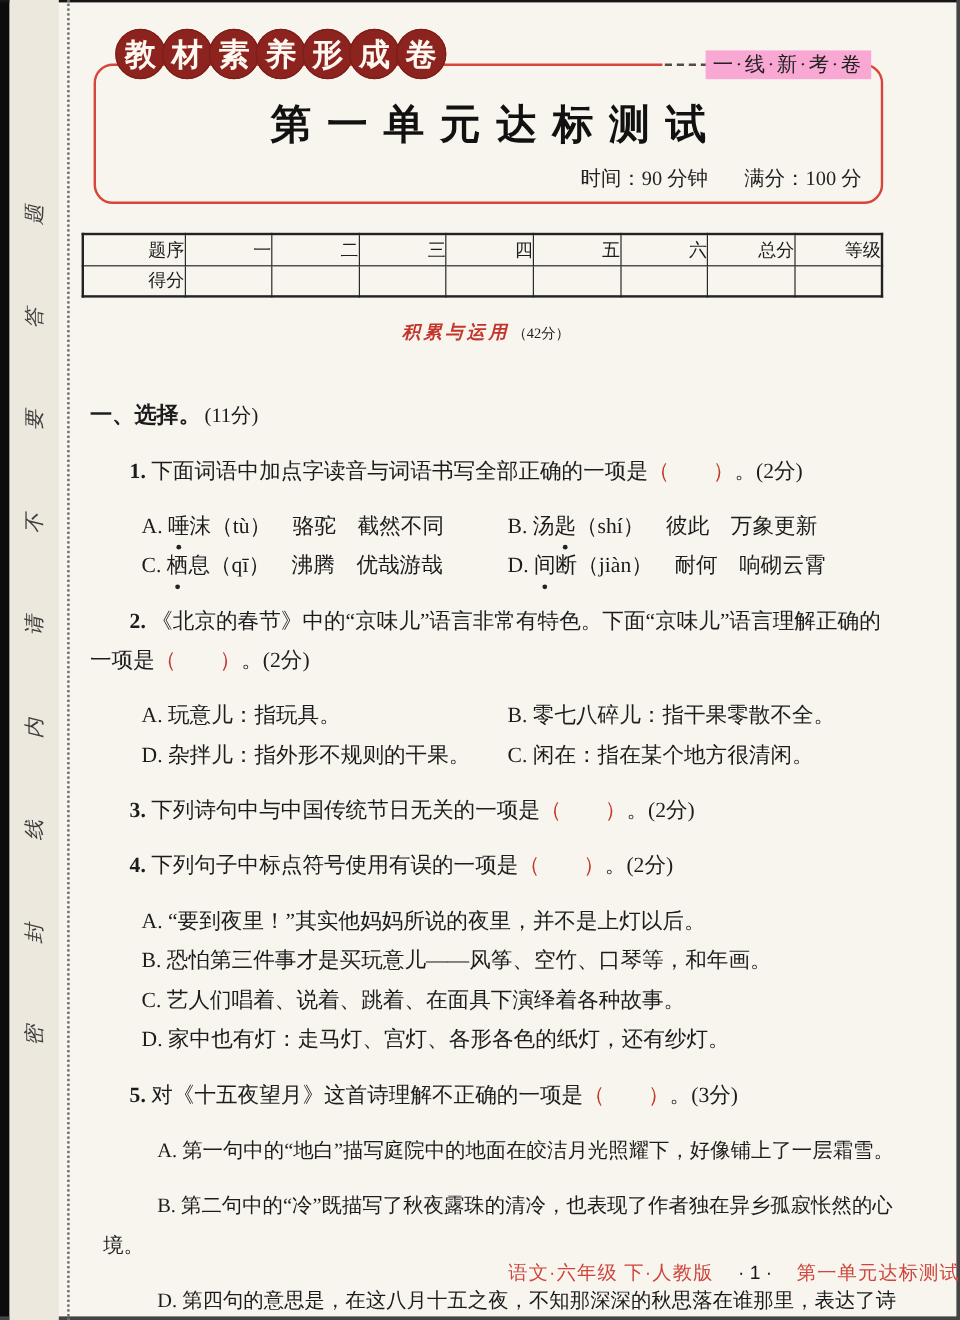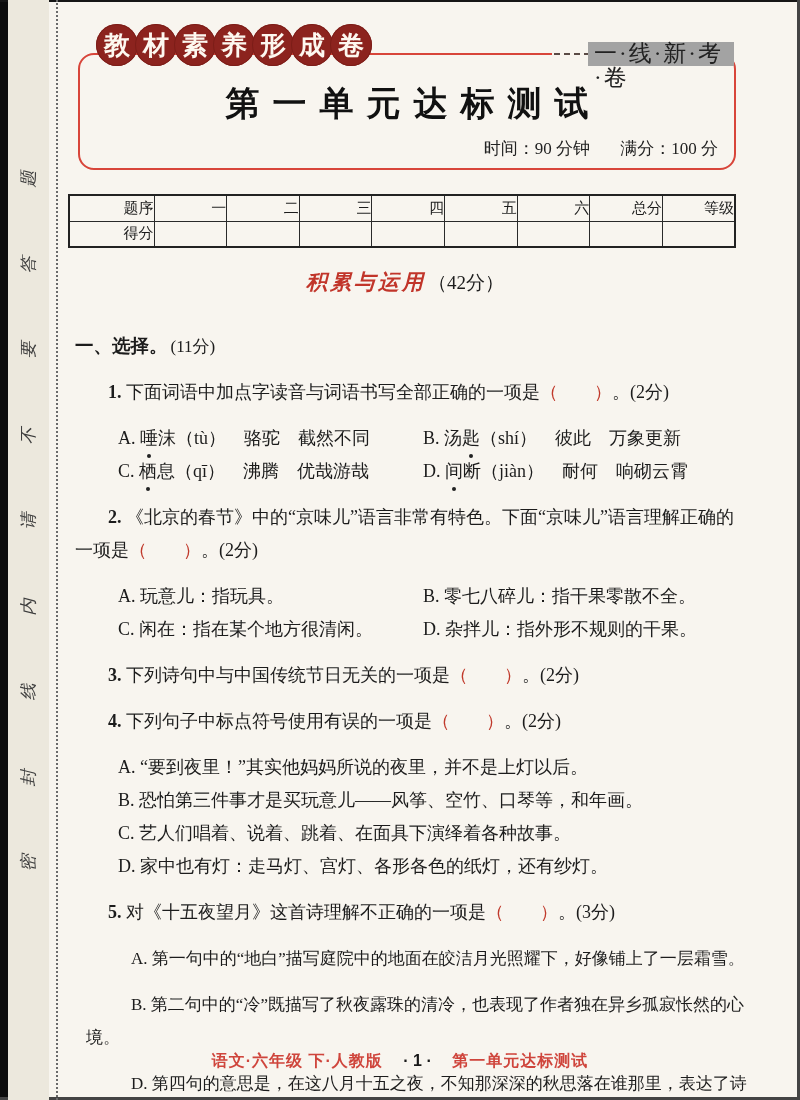--- a/index.html
+++ b/index.html
@@ -25,63 +25,63 @@
   .title-box { position:absolute; left:78px; top:53px; width:658px; height:117px;
     border:2px solid #d8453a; border-radius:16px; }
   .stamp { position:absolute; left:16px; top:-31px; display:flex; }
   .stamp-circle { width:42px; height:42px; margin-right:-3px; border-radius:50%;
     background:#8c231e; color:#fdf8f0; font-size:26px; font-weight:bold;
     line-height:42px; text-align:center; font-family:"Liberation Sans", sans-serif;
     box-shadow:0 0 0 1px #7c1d18 inset; }
   .cover-dash { position:absolute; left:472px; top:-9px; width:40px; height:16px; background:#f8f5ef; }
   .cover-dash::after { content:""; position:absolute; left:2px; top:7px; width:36px; border-top:2px dashed #5a4a45; }
   .brand { position:absolute; left:508px; top:-13px; height:24px; padding:0 6px;
-    background:#a3a3a3; font-size:23px; letter-spacing:2px; color:#222;
+    background:#f9a8d4; font-size:17px; letter-spacing:2px; color:#222;
     font-family:"Liberation Serif", serif; line-height:24px; }
   .main-title { position:absolute; left:0; top:26px; width:100%; text-align:center;
     font-family:"Liberation Sans", sans-serif; font-weight:bold; font-size:34px;
     letter-spacing:13px; text-indent:13px; color:#111; }
   .meta { position:absolute; right:16px; top:82px; font-size:17px; color:#222; }
   .meta span { margin-left:26px; }
 
   
   .score-table { position:absolute; left:68px; top:194px; width:668px;
     border-collapse:collapse; table-layout:fixed; }
   .score-table th, .score-table td { border:1.5px solid #2a2a2a; height:26px;
     font-size:15px; font-weight:normal; text-align:right; vertical-align:middle; }
   .score-table { border:2.5px solid #222; }
   .score-table col.c0 { width:85px; }
 
   
   .section-heading { position:absolute; left:60px; top:268px; width:690px; text-align:center; }
-  .section-title { color:#c1352a; font-weight:bold; font-size:21px; letter-spacing:3px;
+  .section-title { color:#c1352a; font-weight:bold; font-size:15px; letter-spacing:3px;
     font-style:italic; font-family:"Liberation Serif", serif; }
-  .section-points { font-size:19px; color:#1c1c1c; margin-left:2px; }
+  .section-points { font-size:12px; color:#1c1c1c; margin-left:2px; }
 
   
   .questions { position:absolute; left:60px; top:316px; width:702px;
     font-size:18px; line-height:33px; }
   .questions p { margin:13px; }
   .part { padding-left:2px; }
   .part-bold { font-weight:bold; font-family:"Liberation Sans", sans-serif; font-size:18.5px; }
   .part-pts { font-size:17px; margin-left:3px; }
   .stem { padding-left:2px; text-indent:33px; }
   .qnum { font-weight:bold; }
   .blank { color:#c0392b; }
   .opts-grid { display:grid; grid-template-columns:305px 1fr; margin-left:58px; }
   .opts-list { margin-left:58px; }
   .opts-hang { margin-left:13px; }
   .opts-hang p { text-indent:45px; font-size:17px; }
   .emdot { position:relative; display:inline-block; }
   .emdot::after { content:""; position:absolute; left:50%; bottom:-3px; transform:translateX(-50%);
     width:4px; height:4px; border-radius:50%; background:#222; }
 
   
-  .footer { position:absolute; left:0; top:1051px; width:800px; text-align:center;
-    font-family:"Liberation Sans", sans-serif; font-size:16px; font-weight:bold; }
+  .footer { position:absolute; left:0; top:1051px; width:800px; text-align:right;
+    font-family:"Liberation Sans", sans-serif; font-size:16px; font-weight:normal; }
   .footer-red { color:#cf453c; letter-spacing:1px; }
   .footer-page { color:#181818; margin:0 16px; }
 </style>
 </head>
 <body>
 
 <div class="edge-left"></div>
 <div class="edge-top"></div>
 <div class="edge-right"></div>
 <div class="edge-bottom"></div>
@@ -171,22 +171,22 @@
         <div class="opt"><span class="olabel">B. </span><span>汤</span><span class="emdot">匙</span><span>（shí）　彼此　万象更新</span></div>
         <div class="opt"><span class="olabel">C. </span><span class="emdot">栖</span><span>息（qī）　沸腾　优哉游哉</span></div>
         <div class="opt"><span class="olabel">D. </span><span class="emdot">间</span><span>断（jiàn）　耐何　响砌云霄</span></div>
       </div>
     </div>
     <div class="question">
       <p class="stem"><span class="qnum">2. </span><span>《北京的春节》中的“京味儿”语言非常有特色。下面“京味儿”语言理解正确的一项是</span><span class="blank">（　　）</span><span class="pts">。(2分)</span></p>
       <div class="opts-grid">
         <div class="opt"><span class="olabel">A. </span><span>玩意儿：指玩具。</span></div>
         <div class="opt"><span class="olabel">B. </span><span>零七八碎儿：指干果零散不全。</span></div>
+        <div class="opt"><span class="olabel">D. </span><span>杂拌儿：指外形不规则的干果。</span></div>
         <div class="opt"><span class="olabel">C. </span><span>闲在：指在某个地方很清闲。</span></div>
-        <div class="opt"><span class="olabel">D. </span><span>杂拌儿：指外形不规则的干果。</span></div>
       </div>
     </div>
     <div class="question">
       <p class="stem"><span class="qnum">3. </span><span>下列诗句中与中国传统节日无关的一项是</span><span class="blank">（　　）</span><span class="pts">。(2分)</span></p>
     </div>
     <div class="question">
       <p class="stem"><span class="qnum">4. </span><span>下列句子中标点符号使用有误的一项是</span><span class="blank">（　　）</span><span class="pts">。(2分)</span></p>
       <div class="opts-list">
         <div class="opt"><span class="olabel">A. </span><span>“要到夜里！”其实他妈妈所说的夜里，并不是上灯以后。</span></div>
         <div class="opt"><span class="olabel">B. </span><span>恐怕第三件事才是买玩意儿——风筝、空竹、口琴等，和年画。</span></div>

